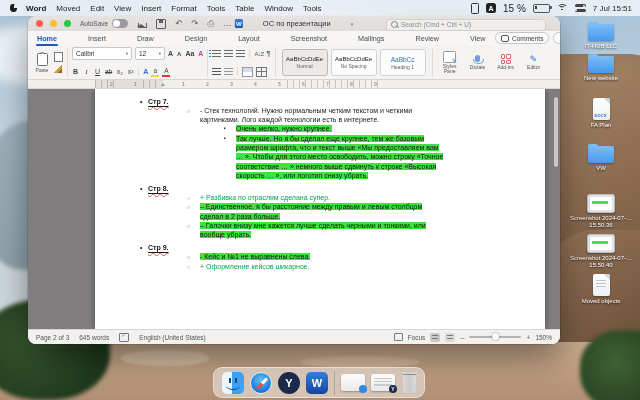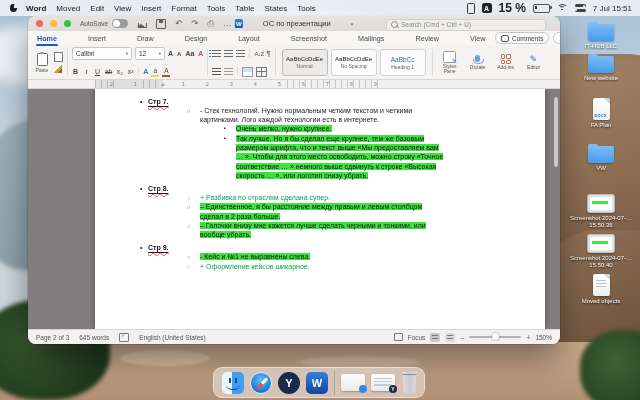--- a/index.html
+++ b/index.html
@@ -28,21 +28,21 @@
 
   
   .menubar{position:absolute;left:0;top:0;width:640px;height:16px;background:rgba(244,247,250,.82);
            display:flex;align-items:center;font-size:8px;color:#1d1d1f;z-index:40;}
   .apple{width:7px;height:8px;margin:0 9px 0 10px;background:radial-gradient(circle at 82% 28%,transparent 2.1px,#1d1d1f 2.2px);border-radius:42% 42% 46% 46%;}
   .mb-app{font-weight:700;margin-right:10px;}
   .menu-item{margin-right:10px;}
   .mb-right{margin-left:auto;display:flex;align-items:center;gap:7px;padding-right:8px;}
   .ic-phone{width:6px;height:9px;border:1px solid #333;border-radius:1.5px;}
   .ic-abox{width:10px;height:10px;background:#222;color:#fff;border-radius:2.5px;font-size:7px;font-weight:700;display:flex;align-items:center;justify-content:center;}
-  .mb-batt-pct{font-size:12px;font-weight:bold;}
+  .mb-batt-pct{font-size:10px;}
   .ic-batt{width:15px;height:7px;border:1px solid #555;border-radius:2px;position:relative;}
   .ic-batt::before{content:"";position:absolute;left:1px;top:1px;width:2.5px;height:3.5px;background:#333;}
   .ic-batt::after{content:"";position:absolute;right:-3px;top:1.5px;width:1.5px;height:3px;background:#555;border-radius:0 1px 1px 0;}
   .ic-wifi{width:11px;height:9px;position:relative;overflow:hidden;}
   .ic-wifi i{position:absolute;border:1.3px solid #333;border-radius:50%;border-bottom-color:transparent;border-left-color:transparent;border-right-color:transparent;}
   .ic-wifi .w1{left:0;top:0;width:9px;height:9px;}
   .ic-wifi .w2{left:2.6px;top:2.7px;width:4px;height:4px;}
   .ic-wifi .w3{left:4.6px;top:5.4px;width:1.5px;height:1.5px;background:#333;border:none;border-radius:50%;}
   .ic-cc{width:11px;height:9px;display:flex;flex-direction:column;gap:1.4px;justify-content:center;}
   .ic-cc i{height:3px;border-radius:2px;background:#444;position:relative;}
@@ -228,21 +228,21 @@
   <div class="ground"></div>
   <div class="gstone g1"></div>
   <div class="gstone g2"></div>
   <div class="trees-left"></div>
   <div class="trees-right"></div>
 </div>
 
 <div class="menubar">
   <span class="apple"></span>
   <span class="mb-app">Word</span>
-  <span id="menu-items"><span class="menu-item">Moved</span><span class="menu-item">Edit</span><span class="menu-item">View</span><span class="menu-item">Insert</span><span class="menu-item">Format</span><span class="menu-item">Tools</span><span class="menu-item">Table</span><span class="menu-item">States</span><span class="menu-item">Tools</span></span>
+  <span id="menu-items"><span class="menu-item">Moved</span><span class="menu-item">Edit</span><span class="menu-item">View</span><span class="menu-item">Insert</span><span class="menu-item">Format</span><span class="menu-item">Tools</span><span class="menu-item">Table</span><span class="menu-item">Window</span><span class="menu-item">Tools</span></span>
   <span class="mb-right">
     <span class="ic-phone"></span>
     <span class="ic-abox">A</span>
     <span class="mb-batt-pct">15 %</span>
     <span class="ic-batt"></span>
     <span class="ic-wifi">
         <i class="w1"></i>
         <i class="w2"></i>
         <i class="w3"></i>
       </span>

